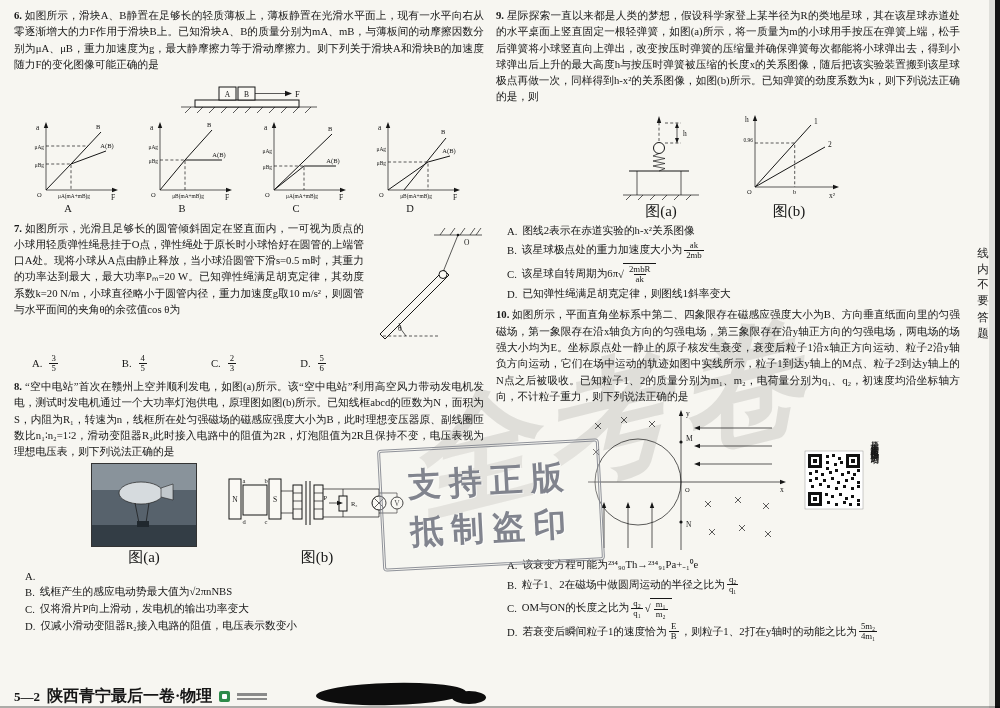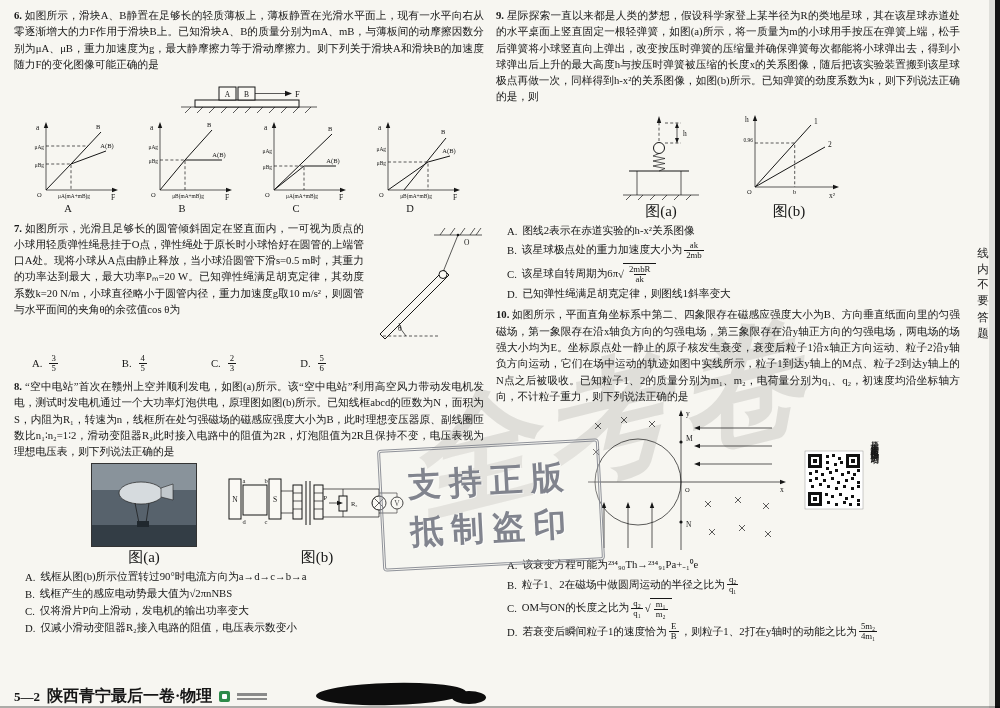--- a/index.html
+++ b/index.html
@@ -260,21 +260,20 @@
           <path class="n" d="M147.5 35.5 156.5 44.5M156.5 35.5 147.5 44.5"></path>
           <path class="n" d="M152 30H170V34M152 50H170V46"></path>
           <circle class="box" cx="170" cy="40" r="6"></circle>
           <text class="t7" x="170" y="42.5" text-anchor="middle">V</text>
         </svg>
         <div class="cap">图(b)</div>
       </div>
     </div>
     <div class="optline">
         <span class="L">A.</span>
-        <span>线框从图(b)所示位置转过90°时电流方向为a→d→c→b→a</span>
       </div>
     <div class="optline">
         <span class="L">B.</span>
         <span>线框产生的感应电动势最大值为√2πnNBS</span>
       </div>
     <div class="optline">
         <span class="L">C.</span>
         <span>仅将滑片P向上滑动，发电机的输出功率变大</span>
       </div>
     <div class="optline">

